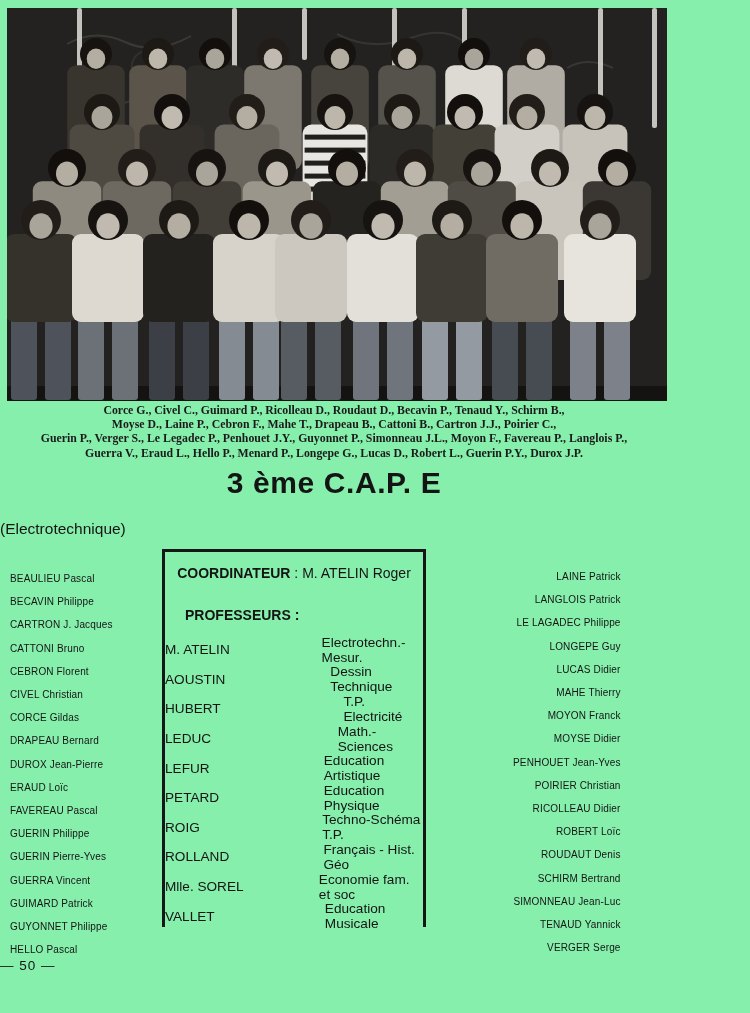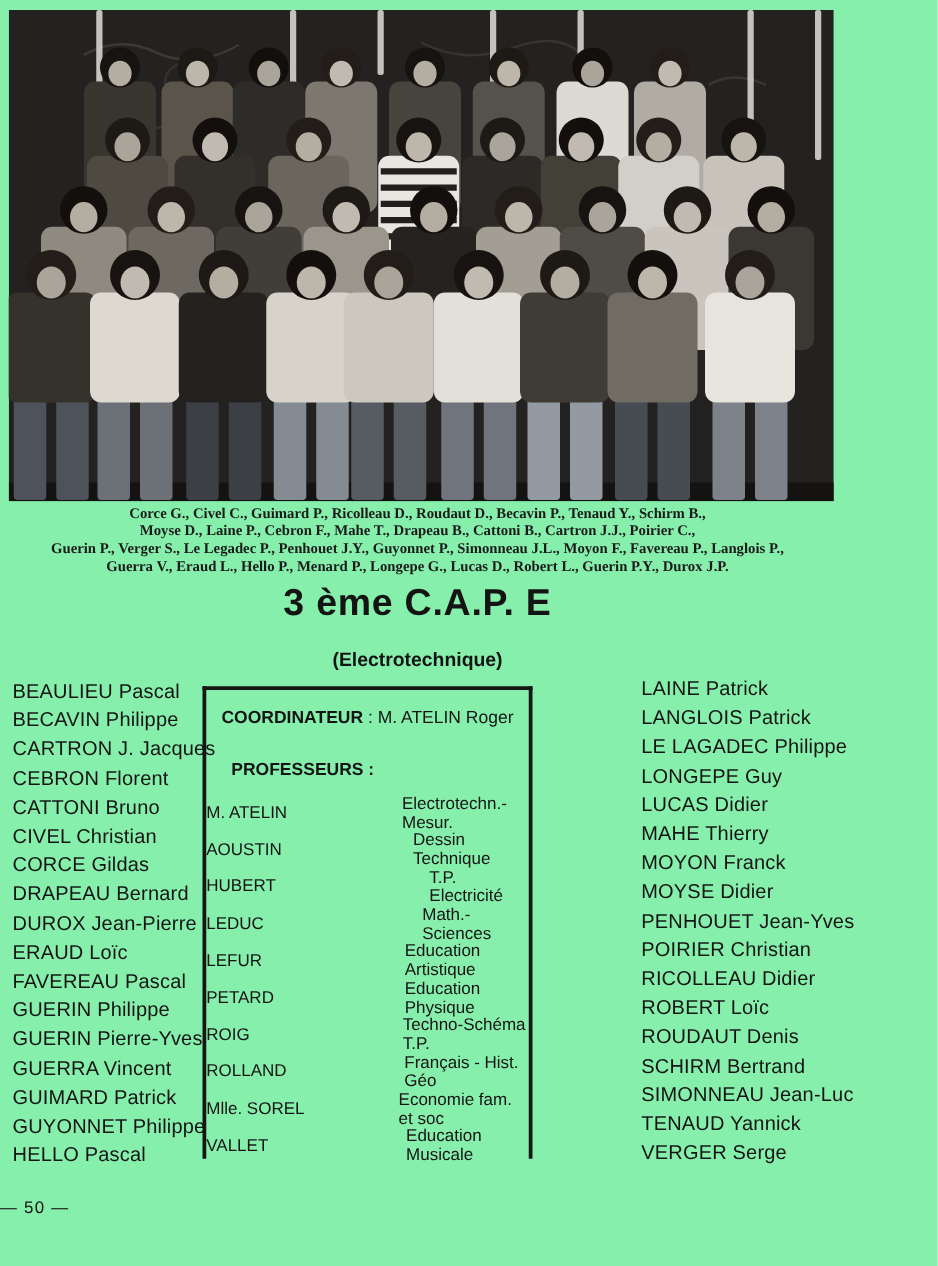--- a/index.html
+++ b/index.html
@@ -5,25 +5,25 @@
   html,body{margin:0;padding:0;background:#ffffff;}
   .page{position:relative;width:750px;height:1013px;background:#86efac;
         font-family:"Liberation Sans",sans-serif;color:#141414;overflow:hidden;padding-left:46px;}
   .photo{position:absolute;left:7px;top:8px;width:660px;height:393px;}
   .photo svg{display:block;width:100%;height:100%;}
   .caption{position:absolute;left:0;top:403px;width:668px;text-align:center;
            font-family:"Liberation Serif",serif;font-size:11.8px;font-weight:700;
            line-height:14.2px;color:#1a1a1a;}
   .title{position:absolute;left:0;top:466px;width:668px;text-align:center;
          font-size:30px;font-weight:700;letter-spacing:.6px;}
-  .subtitle{position:absolute;left:0;top:520px;width:668px;text-align:center;
-            font-size:15.5px;font-weight:700;}
-  .students{position:absolute;font-size:16px;line-height:23.2px;letter-spacing:.15px;}
+  .subtitle{position:absolute;left:0;top:520px;width:668px;text-align:left;
+            font-size:15.5px;font-weight:400;}
+  .students{position:absolute;font-size:10px;line-height:23.2px;letter-spacing:.15px;margin-top:25px;}
   .students.left{left:10px;top:542px;}
-  .students.right{left:513px;top:540px;}
+  .students.right{left:513px;top:540px;text-align:right;}
   .staff-box{position:absolute;left:162px;top:549px;width:264px;height:378px;
              border:3px solid #161616;border-bottom:none;box-sizing:border-box;}
   .coordinator{margin-top:13px;text-align:center;font-size:14px;}
   .coordinator .lbl{font-weight:700;}
   .prof-label{margin:26px 0 0 20px;font-size:14px;font-weight:700;}
   .prof-rows{margin-top:12px;}
   .prof-row{display:flex;align-items:center;height:29.6px;font-size:13.6px;}
   .prof-name{width:168px;text-align:left;}
   .prof-subject{margin-left:20px;}
   .page-num{position:absolute;left:0;top:958px;width:668px;
@@ -189,23 +189,23 @@
   <div class="subtitle">(Electrotechnique)</div>
 
   <div class="students left">
 
       <div class="student-name">BEAULIEU Pascal</div>
 
       <div class="student-name">BECAVIN Philippe</div>
 
       <div class="student-name">CARTRON J. Jacques</div>
 
+      <div class="student-name">CATTONI Bruno</div>
+
       <div class="student-name">CEBRON Florent</div>
-
-      <div class="student-name">CATTONI Bruno</div>
 
       <div class="student-name">CIVEL Christian</div>
 
       <div class="student-name">CORCE Gildas</div>
 
       <div class="student-name">DRAPEAU Bernard</div>
 
       <div class="student-name">DUROX Jean-Pierre</div>
 
       <div class="student-name">ERAUD Loïc</div>

